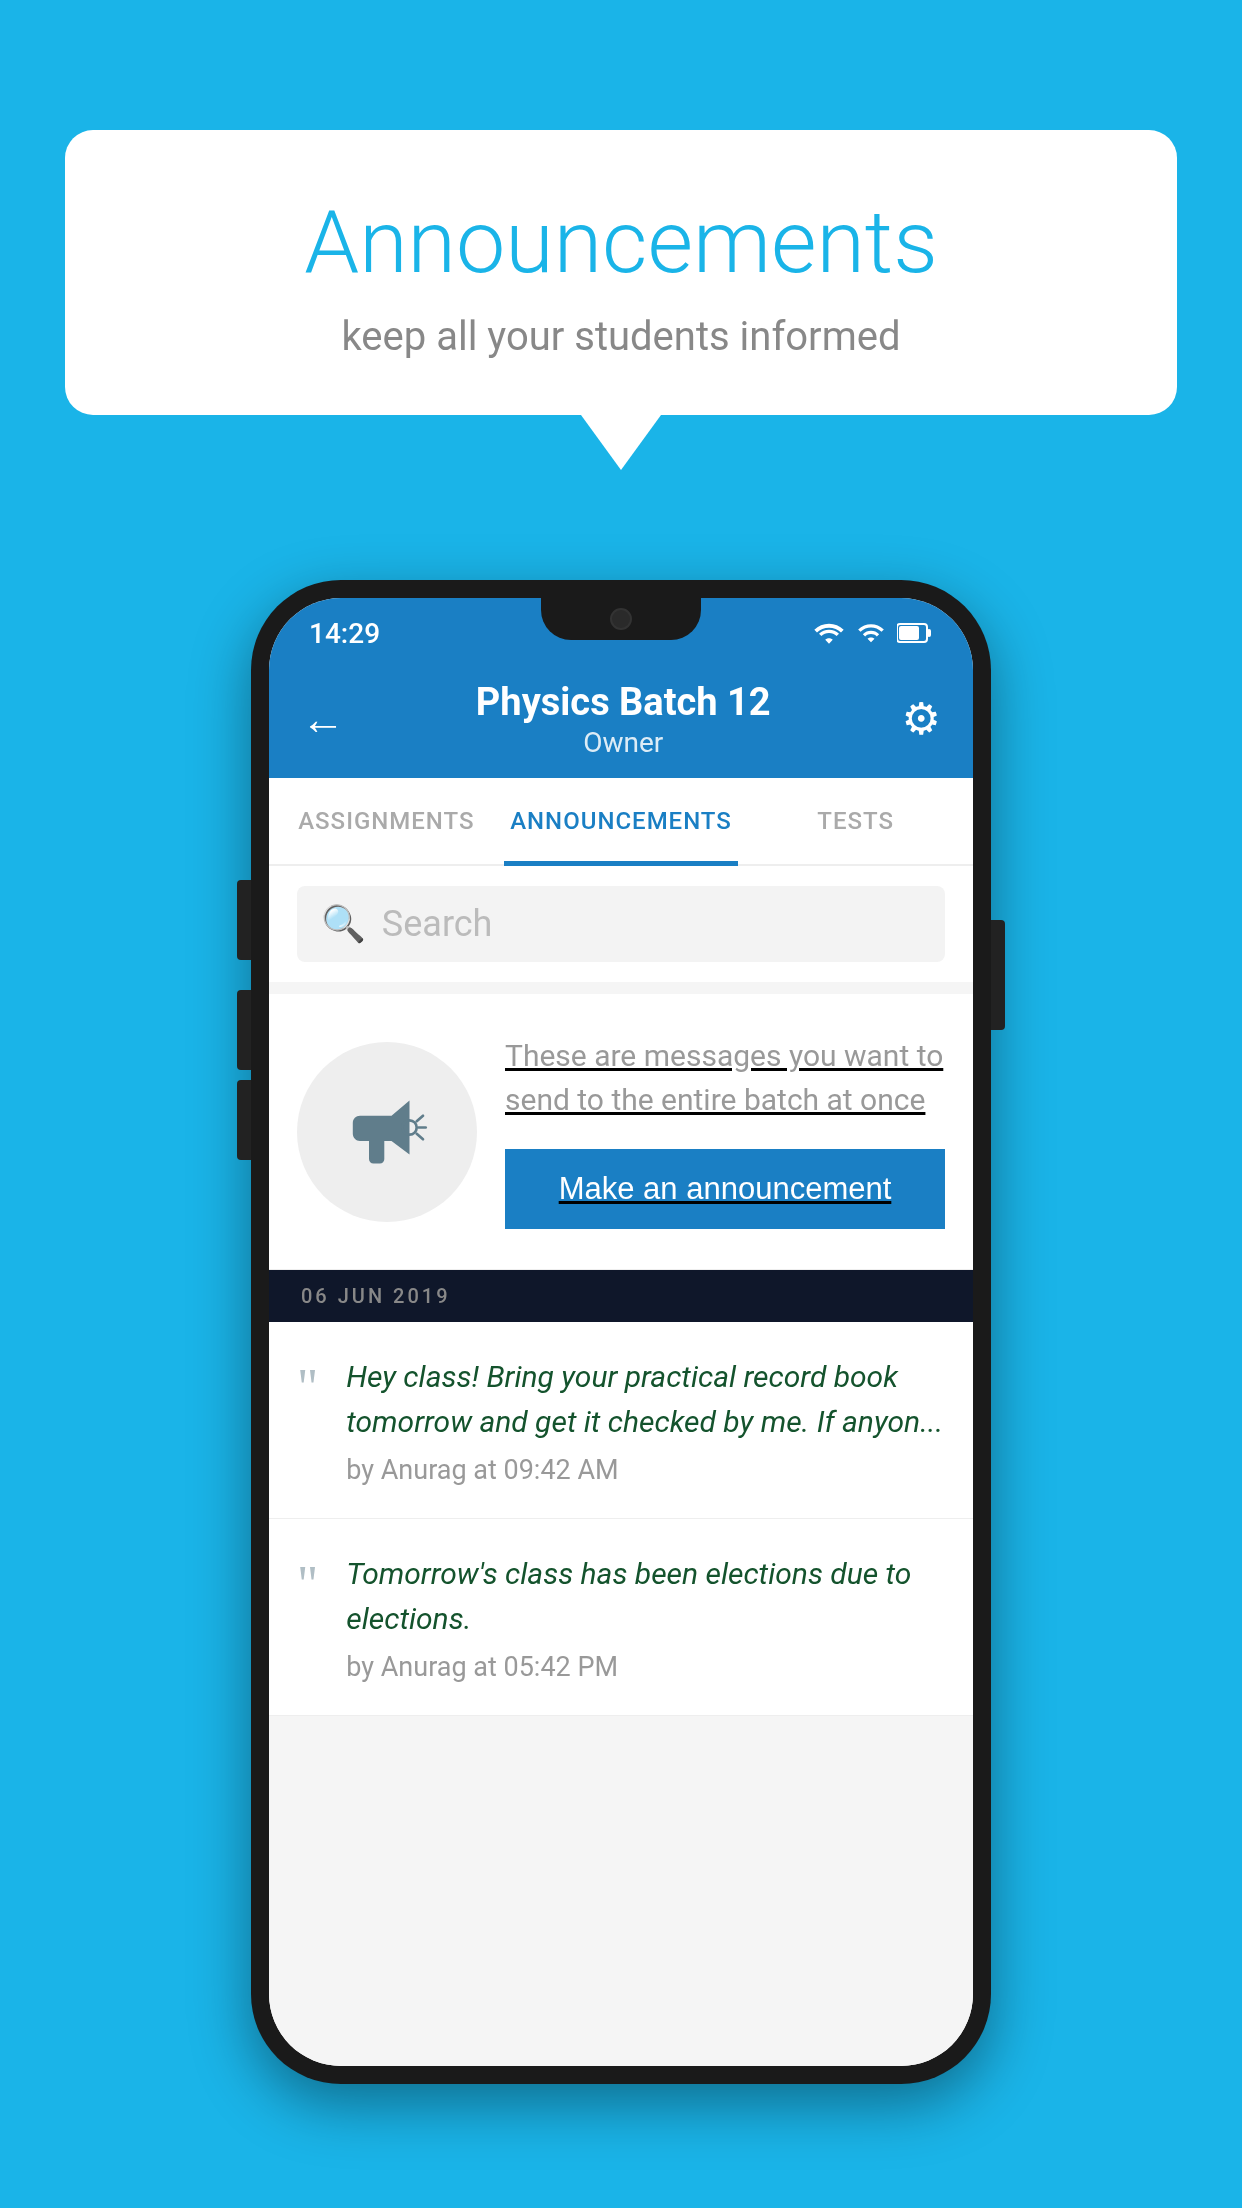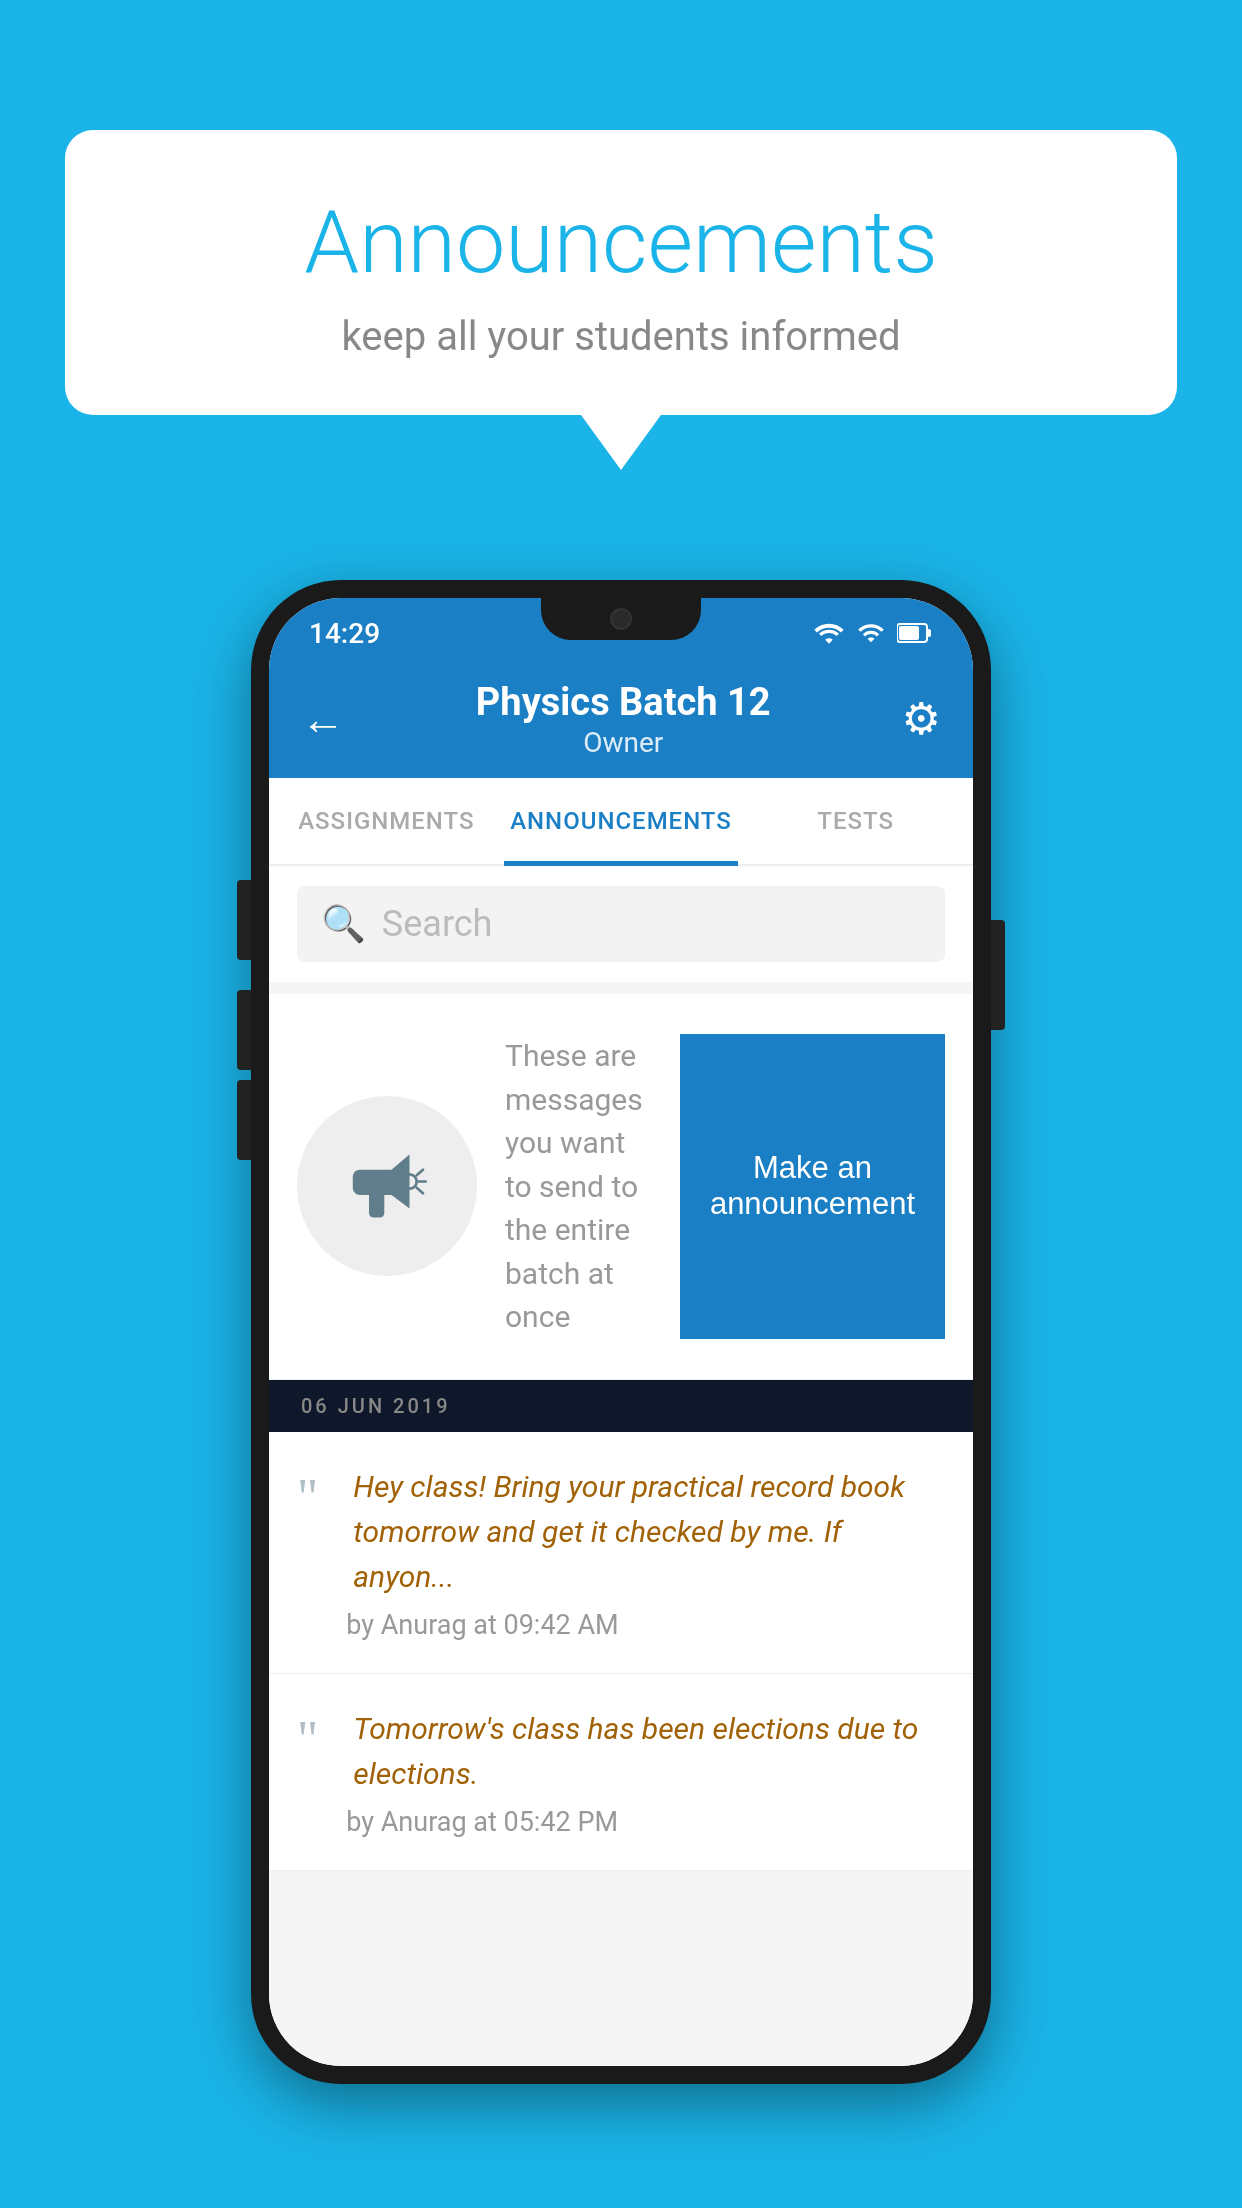--- a/index.html
+++ b/index.html
@@ -253,22 +253,23 @@
       align-items: center;
       justify-content: center;
     }
     .announcement-icon-circle svg {
       width: 90px;
       height: 90px;
       fill: #607d8b;
     }
     .announcement-right {
       display: flex;
-      flex-direction: row;
+      flex-direction: column;
       gap: 28px;
+      text-decoration: underline;
     }
     .announcement-hint {
       color: #999;
       font-size: 30px;
       line-height: 1.45;
     }
     .make-announcement-btn {
       background: #1a7fc4;
       color: white;
       border: none;
@@ -304,26 +305,25 @@
       font-size: 52px;
       color: #b0bec5;
       font-family: Georgia, serif;
       line-height: 1;
       margin-top: 8px;
     }
     .message-content {
       flex: 1;
     }
     .message-text {
-      color: #a16207;
+      color: #14532d;
       font-size: 30px;
       font-style: italic;
       line-height: 1.5;
       margin-bottom: 10px;
-      margin-left: 7px;
     }
     .message-meta {
       color: #999;
       font-size: 27px;
     }
   </style>
 </head>
 <body>
 
 <div class="speech-bubble-wrapper">

